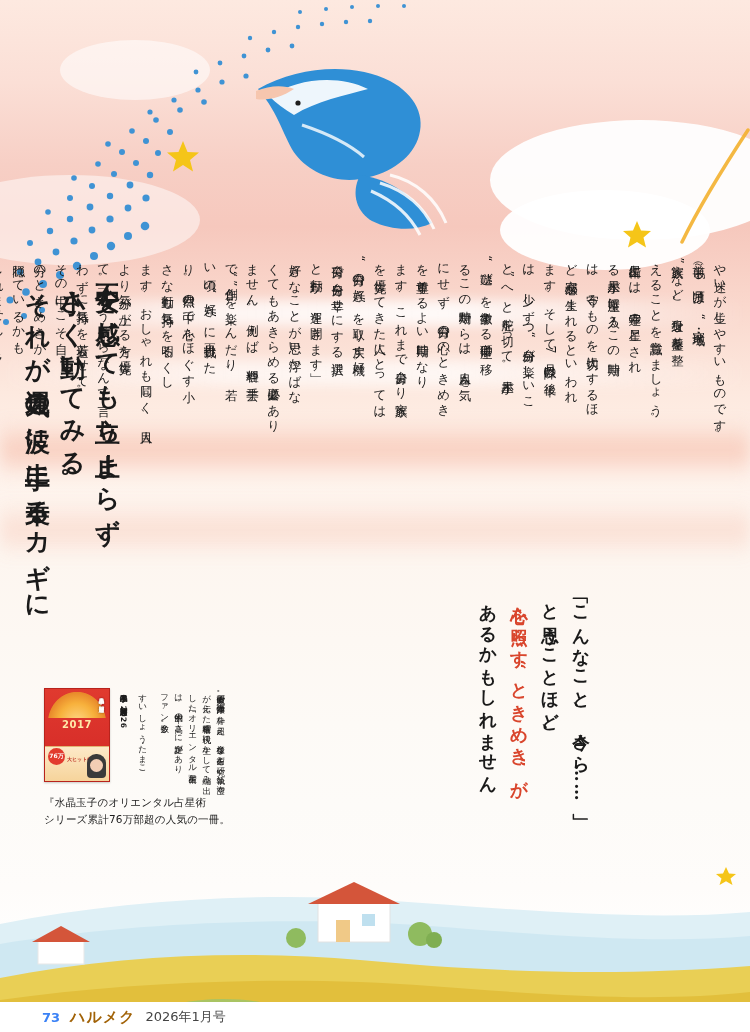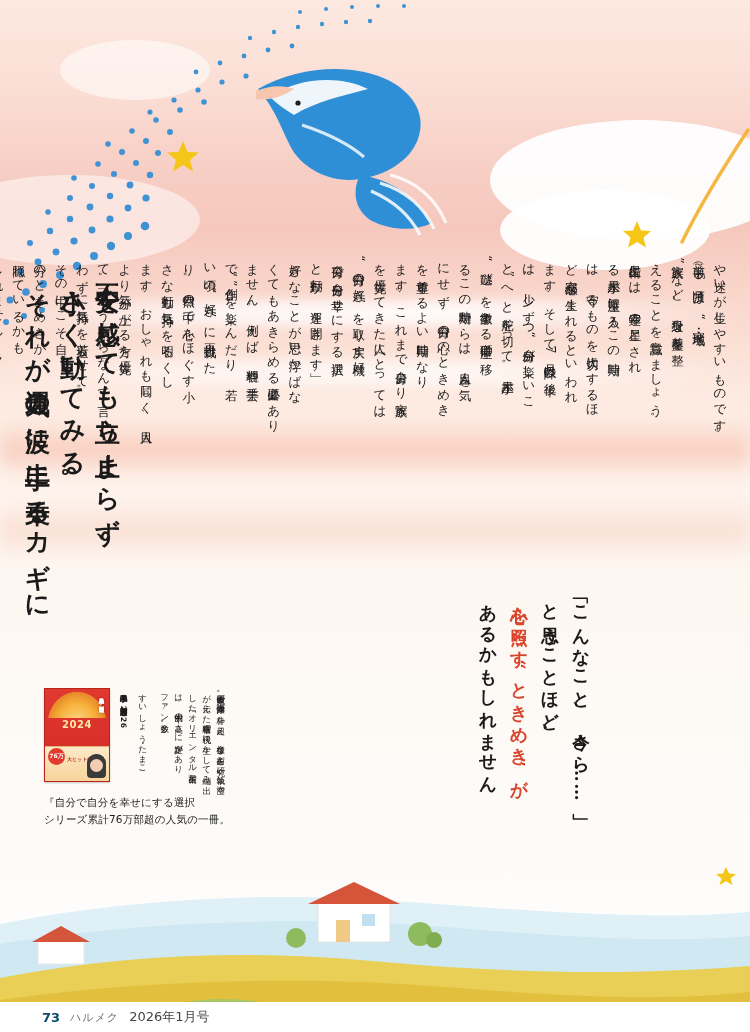--- a/index.html
+++ b/index.html
@@ -219,22 +219,22 @@
   .footer {
     position:absolute;
     left:0; right:0; bottom:0;
     height:30px;
     background:#ffffff;
     display:flex; align-items:center;
     padding-left:42px;
     gap:10px;
     font-family:"DejaVu Sans", sans-serif;
   }
-  .footer .pagenum { font-size:13px; font-weight:700; color:#0c4a6e; }
-  .footer .mag { font-size:11px; font-weight:400; color:#737373; letter-spacing:1px;}
+  .footer .pagenum { font-size:13px; font-weight:700; color:#3b82f6; }
+  .footer .mag { font-size:15px; font-weight:700; color:#a16207; letter-spacing:1px;}
   .footer .issue { font-size:13px; color:#444; }
 </style>
 </head>
 <body>
 
 <div class="page">
 
   <div class="cloud c3"></div>
   <div class="cloud c4"></div>
   <div class="cloud c1"></div>
@@ -415,36 +415,36 @@
       <circle cx="434" cy="58" r="8" fill="#7fae52"></circle>
       <circle cx="296" cy="56" r="10" fill="#8fbb5f"></circle>
     </svg>
   </div>
 
   <div class="bookblock">
     <div class="book-row">
       <div class="book-cover">
         <div class="bc-top"></div>
         <div class="bc-title">水晶玉子の開運暦</div>
-        <div class="bc-year">2024</div>
+        <div class="bc-year">2017</div>
         <div class="bc-band"></div>
         <div class="bc-badge">76万</div>
         <div class="bc-badgetext">大ヒット御礼</div>
         <div class="bc-face"></div>
       </div>
       <div class="book-sideline">水晶玉子の
 開運暦
 2026</div>
       <div class="bio">
         <div>すいしょう・たまこ</div>
       </div>
       <div class="bio">占術研究家。西洋・東洋の枠を超え、多様な占術を研究、執筆。空海が伝えた宿曜経を現代に生かして編み出した「オリエンタル占星術」は、的中率の高さに定評があり、ファン多数。</div>
     </div>
     <div class="bookinfo" id="bookinfo">
-        <div>『自分で自分を幸せにする選択</div>
+        <div>『水晶玉子のオリエンタル占星術</div>
         <div>シリーズ累計76万部超の人気の一冊。</div>
       </div>
   </div>
 
   <div class="footer">
     <span class="pagenum">73</span>
     <span class="mag">ハルメク</span>
     <span class="issue">2026年1月号</span>
   </div>
 

